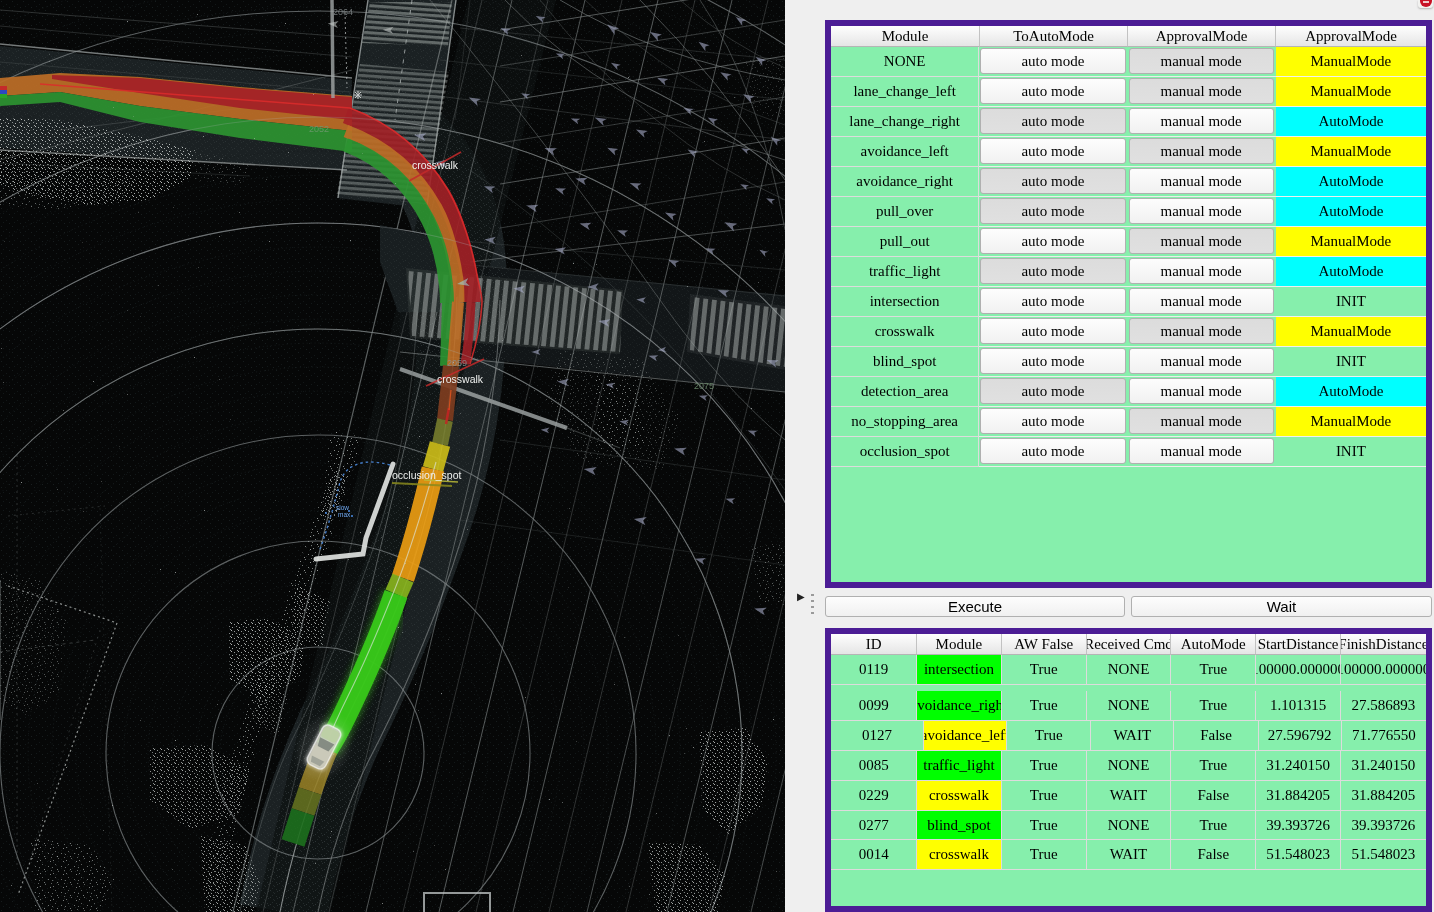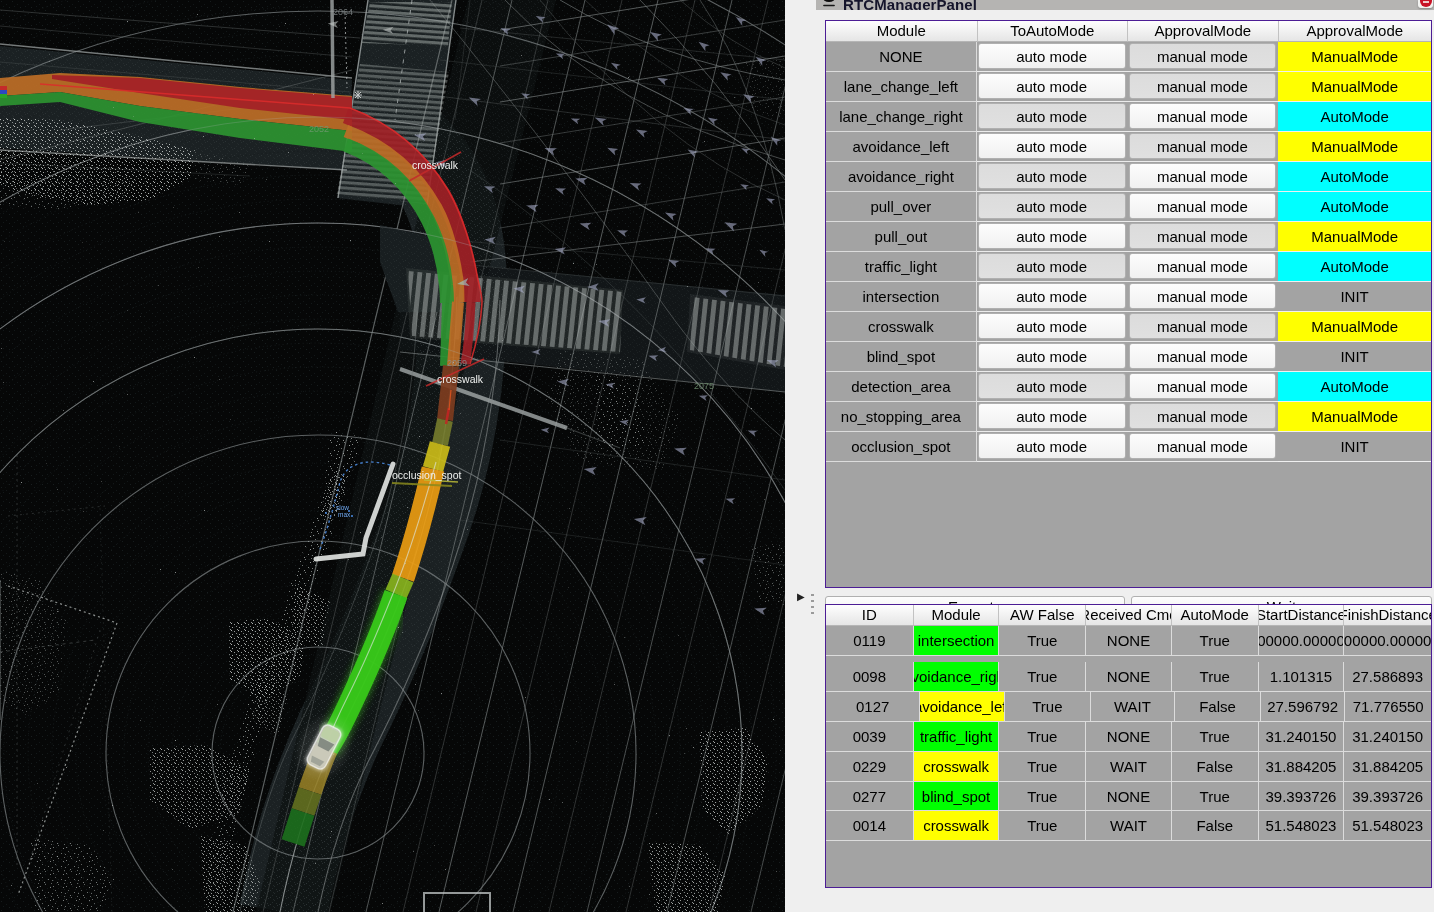--- a/index.html
+++ b/index.html
@@ -4,23 +4,23 @@
 html,body{margin:0;padding:0;background:#444;}
 #page{position:relative;width:1434px;height:912px;overflow:hidden;font-family:"Liberation Sans",sans-serif;background:#efefef;}
 #scene{position:absolute;left:0;top:0;}
 #rightbg{position:absolute;left:785px;top:0;width:649px;height:912px;background:#efefef;}
 #titlebar{position:absolute;left:816px;top:0;width:618px;height:10px;background:#b5b4b2;overflow:hidden;}
 #titletxt{position:absolute;left:27px;top:-3px;font-size:15px;line-height:15px;color:#15152b;font-weight:bold;letter-spacing:0.1px;}
 #closebg{position:absolute;left:1418px;top:0px;width:15px;height:8px;background:#f2f2f0;border-radius:0 0 3px 3px;box-shadow:0 1px 2px rgba(0,0,0,0.25);}
 #closebtn{position:absolute;left:1420px;top:-5px;width:12px;height:12px;border-radius:50%;background:#c81226;}
 #closebtn:after{content:"";position:absolute;left:3px;top:6px;width:6px;height:1.5px;background:#f0c8c8;}
 #awicon{position:absolute;left:5px;top:-6px;width:16px;height:14px;}
-.t{position:absolute;background:#a3a3a3;border:1px solid #4c1d95;box-sizing:border-box;}
+.t{position:absolute;background:#86efac;border:6px solid #4c1d95;box-sizing:border-box;font-family:Liberation Serif, serif;}
 #t1{left:825px;top:20px;width:607px;height:568px;}
-#t2{left:825px;top:604px;width:607px;height:284px;}
+#t2{left:825px;top:628px;width:607px;height:284px;}
 .hdr{display:flex;height:21px;}
 .hc{background:linear-gradient(#fefefe,#e5e5e5);border-right:1px solid #c2c2c2;border-bottom:1px solid #b5b5b5;font-size:15px;line-height:20px;text-align:center;box-sizing:border-box;overflow:hidden;display:flex;align-items:center;justify-content:center;white-space:nowrap;color:#000;}
 .hc:last-child{border-right:none;}
 .row{display:flex;height:30px;box-sizing:border-box;border-radius:6px;}
 .mc{width:151px;border-right:1px solid #dcdcdc;border-bottom:1px solid #dcdcdc;text-align:center;font-size:15px;line-height:29px;box-sizing:border-box;color:#000;}
 .bc{width:151px;position:relative;border-bottom:1px solid #ececec;box-sizing:border-box;}
 .bc .btn{position:absolute;left:1px;right:2px;top:1px;bottom:2px;border:1px solid #b0b0b0;border-radius:3px;background:linear-gradient(#fdfdfd,#f1f1f1);font-size:15px;text-align:center;display:flex;align-items:center;justify-content:center;color:#000;}
 .bc .btn.on{background:linear-gradient(#dcdcdc,#e0e0e0);}
 .ac{width:153px;text-align:center;font-size:15px;line-height:29px;border-bottom:1px solid #f0f0f0;box-sizing:border-box;color:#000;}
 .ac.y{background:#ffff00;}
@@ -635,29 +635,20 @@
       <text x="412" y="169" font-size="10.5" fill="#eef0ee" opacity="1.0" font-family="Liberation Sans,sans-serif">crosswalk</text>
       <line x1="426" y1="386" x2="484" y2="359" stroke="#c42a2a" stroke-width="1.8" opacity="0.85"></line>
       <text x="437" y="383" font-size="10.5" fill="#eef0ee" opacity="1.0" font-family="Liberation Sans,sans-serif">crosswalk</text>
       <text x="392" y="479" font-size="10.5" fill="#eef0ee" opacity="1.0" font-family="Liberation Sans,sans-serif">occlusion_spot</text>
       <text x="333" y="15" font-size="9" fill="#82888a" opacity="0.85" font-family="Liberation Sans,sans-serif">2064</text>
       <text x="309" y="132" font-size="9" fill="#6f996f" opacity="0.85" font-family="Liberation Sans,sans-serif">2052</text>
       <text x="447" y="366" font-size="9" fill="#8a9090" opacity="0.85" font-family="Liberation Sans,sans-serif">2059</text>
       <text x="694" y="389" font-size="9" fill="#6f8f6f" opacity="0.85" font-family="Liberation Sans,sans-serif">2075</text>
     </svg>
 <div id="rightbg"></div>
-<div id="titlebar">
-  <svg id="awicon" viewBox="0 0 30 26">
-        <ellipse cx="15" cy="6" rx="12" ry="9" fill="#0d0d0d"></ellipse>
-        <circle cx="10" cy="4" r="2.6" fill="#e8e8e8"></circle>
-        <circle cx="20" cy="4" r="2.6" fill="#e8e8e8"></circle>
-        <rect x="4" y="20" width="22" height="3" rx="1.5" fill="#161616"></rect>
-      </svg>
-  <div id="titletxt">RTCManagerPanel</div>
-</div>
 <div id="closebg"></div>
     <div id="closebtn"></div>
 <div id="t1" class="t">
  <div class="hdr">
         <div class="hc" style="width:152px">Module</div>
         <div class="hc" style="width:151px">ToAutoMode</div>
         <div class="hc" style="width:151px">ApprovalMode</div>
         <div class="hc" style="width:153px">ApprovalMode</div>
       </div>
  <div id="t1rows">
@@ -821,39 +812,39 @@
         <div class="row" style="height:36px">
           <div class="c2" style="width:88px">0119</div>
           <div class="c2" style="width:86px;background:#00ff00;">intersection</div>
           <div class="c2" style="width:87px">True</div>
           <div class="c2" style="width:86px">NONE</div>
           <div class="c2" style="width:87px">True</div>
           <div class="c2" style="width:86px">100000.000000</div>
           <div class="c2" style="width:87px;border-right:none">100000.000000</div>
         </div>
         <div class="row" style="height:29.9px">
-          <div class="c2" style="width:88px">0098</div>
+          <div class="c2" style="width:88px">0099</div>
           <div class="c2" style="width:86px;background:#00ff00;">avoidance_right</div>
           <div class="c2" style="width:87px">True</div>
           <div class="c2" style="width:86px">NONE</div>
           <div class="c2" style="width:87px">True</div>
           <div class="c2" style="width:86px">1.101315</div>
           <div class="c2" style="width:87px;border-right:none">27.586893</div>
         </div>
         <div class="row" style="height:29.9px">
           <div class="c2" style="width:96px">0127</div>
           <div class="c2" style="width:86px;background:#ffff00;">avoidance_left</div>
           <div class="c2" style="width:87px">True</div>
           <div class="c2" style="width:86px">WAIT</div>
           <div class="c2" style="width:87px">False</div>
           <div class="c2" style="width:86px">27.596792</div>
           <div class="c2" style="width:87px;border-right:none">71.776550</div>
         </div>
         <div class="row" style="height:29.9px">
-          <div class="c2" style="width:88px">0039</div>
+          <div class="c2" style="width:88px">0085</div>
           <div class="c2" style="width:86px;background:#00ff00;">traffic_light</div>
           <div class="c2" style="width:87px">True</div>
           <div class="c2" style="width:86px">NONE</div>
           <div class="c2" style="width:87px">True</div>
           <div class="c2" style="width:86px">31.240150</div>
           <div class="c2" style="width:87px;border-right:none">31.240150</div>
         </div>
         <div class="row" style="height:29.9px">
           <div class="c2" style="width:88px">0229</div>
           <div class="c2" style="width:86px;background:#ffff00;">crosswalk</div>

